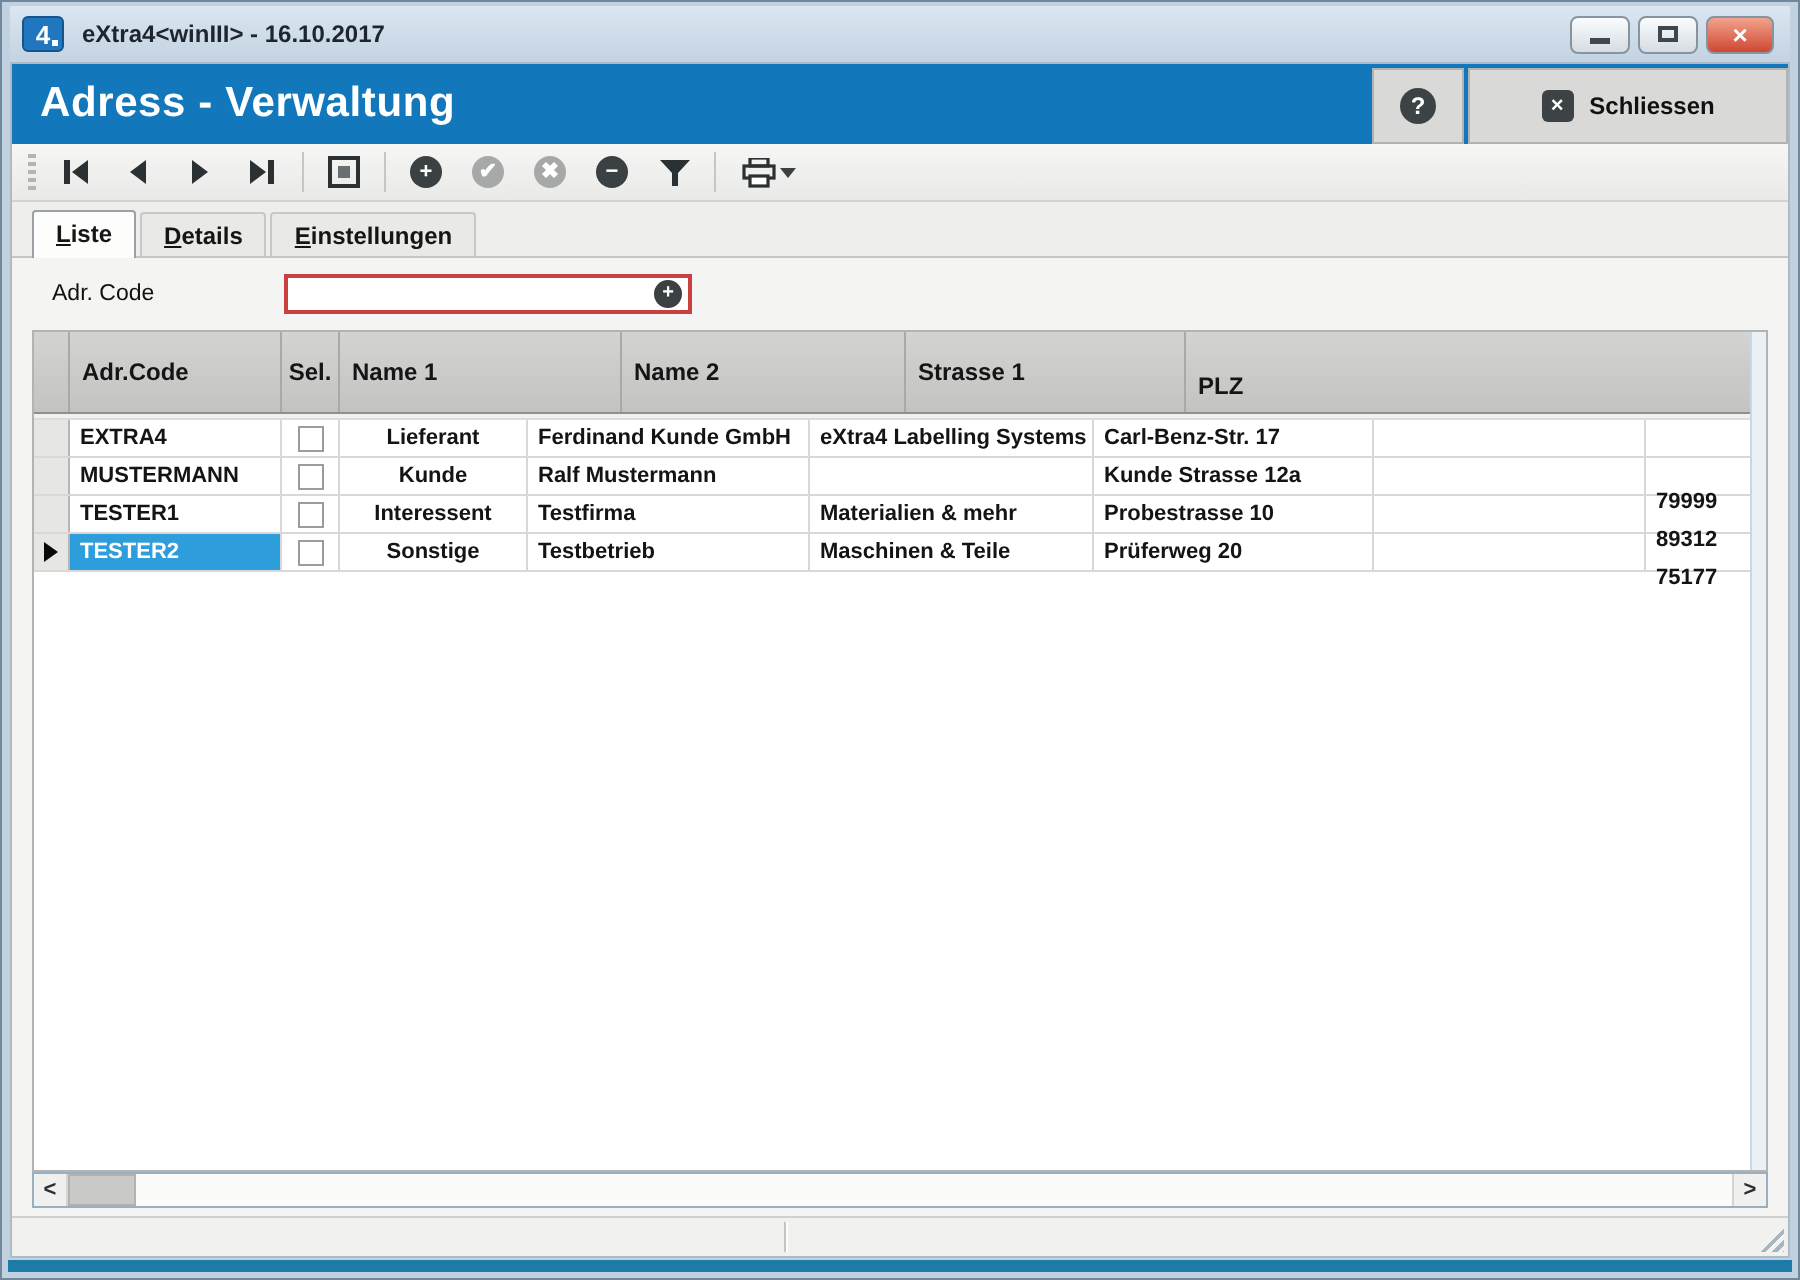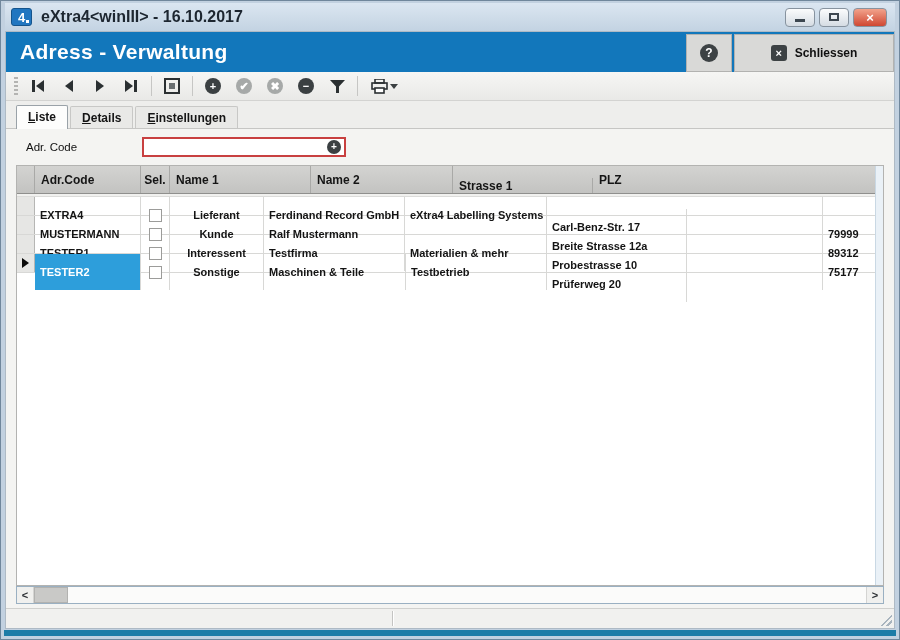--- a/index.html
+++ b/index.html
@@ -9,21 +9,21 @@
            border:1px solid #70879c; overflow:hidden; }
 
   
   .titlebar{ position:absolute; top:2px; left:4px; right:4px; height:28px;
              display:flex; align-items:center;
              background:linear-gradient(#dbe6f1,#c3d3e2); }
   .logo{ width:21px; height:18px; margin-left:6px; background:#2176c0; border-radius:3px;
          color:#fff; font-weight:bold; font-size:13px; display:flex; align-items:center;
          justify-content:center; position:relative; border:1px solid #15548c; }
   .logo .dot{ position:absolute; right:2px; bottom:2px; width:3px; height:3px; background:#fff; }
-  .title-text{ margin-left:9px; font-size:16px; font-weight:bold; color:#1d2630; }
+  .title-text{ margin-left:9px; font-size:12px; font-weight:bold; color:#1d2630; }
   .winbtns{ margin-left:auto; display:flex; gap:4px; margin-right:8px; }
   .winbtn{ width:30px; height:19px; border:1px solid #87939f; border-radius:4px;
            background:linear-gradient(#fbfcfd,#d5dce3); display:flex; align-items:center;
            justify-content:center; cursor:pointer; }
   .winbtn .minbar{ width:10px; height:3px; background:#3d4750; margin-top:6px; }
   .winbtn .maxbox{ width:10px; height:8px; border:2px solid #3d4750; }
   .winbtn.close{ width:34px; background:linear-gradient(#f2a38c,#cf4732);
                  color:#fff; font-weight:bold; font-size:13px; }
 
   
@@ -73,38 +73,38 @@
   .search-box{ width:204px; height:20px; border:2px solid #c84040; background:#fff;
                display:flex; align-items:center; padding:0 3px; }
   .search-input{ flex:1; border:none; outline:none; font-size:11.5px; height:14px;
                  font-family:"Liberation Sans", sans-serif; background:transparent; }
   .search-box .circle-ic{ width:14px; height:14px; font-size:10px; flex:0 0 auto; }
 
   
   .grid{ flex:1; position:relative; background:#fff; border:1px solid #b3b3b1; overflow:hidden; }
   .vscroll{ position:absolute; top:0; right:0; bottom:0; width:8px;
             background:#eaf1f7; border-left:1px solid #c9d8e4; }
-  .thead{ display:flex; height:28px; background:linear-gradient(#d3d3d1,#c3c3c1);
+  .thead{ display:flex; height:41px; background:linear-gradient(#d3d3d1,#c3c3c1);
           border-bottom:1px solid #8f8f8d; }
   .hcell{ font-size:12px; font-weight:bold; color:#151515; display:flex; align-items:center;
           padding:0 6px; border-right:1px solid #a9a9a7; overflow:hidden; white-space:nowrap; }
   .spacer-row{ height:3px; background:#f1f1ef; border-bottom:1px solid #dcdcda; }
   .trow{ display:flex; height:19px; border-bottom:1px solid #d8d8d6; background:#fff; }
   .tcell{ font-size:11px; font-weight:bold; color:#141414; display:flex; align-items:center;
-          padding:18px 5px; border-right:1px solid #d8d8d6; overflow:hidden; white-space:nowrap; }
+          padding:8px 5px; border-right:1px solid #d8d8d6; overflow:hidden; white-space:nowrap; }
   .ind{ background:#e6e6e4; border-right:1px solid #b6b6b4; justify-content:center; padding:0; }
   .thead .ind{ background:transparent; border-right:1px solid #a9a9a7; }
   .tri{ width:0; height:0; border-top:5px solid transparent; border-bottom:5px solid transparent;
         border-left:7px solid #0a0a0a; }
   .center{ justify-content:center; }
   .selcell{ background:#2d9edb; color:#fff; }
   .checkbox{ width:13px; height:13px; border:1px solid #9c9c9a; background:#fff; }
   .c-ind{ flex:0 0 18px; } .c0{ flex:0 0 106px; } .c1{ flex:0 0 29px; } .c2{ flex:0 0 94px; }
-  .c3{ flex:0 0 141px; } .c4{ flex:0 0 142px; } .c5{ flex:0 0 140px;margin-top:12px; } .c6{ flex:0 0 136px; }
-  .c7{ flex:1; }
+  .c3{ flex:0 0 141px; } .c4{ flex:0 0 142px; } .c5{ flex:0 0 140px; } .c6{ flex:0 0 136px; }
+  .c7{ flex:1;margin-top:14px; }
 
   
   .hscroll{ flex:0 0 18px; margin:0 0 4px; border:1px solid #9ab0c2; background:#fbfbfa;
             display:flex; align-items:stretch; }
   .harrow{ width:17px; display:flex; align-items:center; justify-content:center;
            font-size:11px; font-weight:bold; color:#2b2f33; background:#f0f0ee; cursor:pointer; }
   .harrow.left{ border-right:1px solid #d4d4d2; }
   .harrow.right{ margin-left:auto; border-left:1px solid #d4d4d2; }
   .hthumb{ width:34px; background:#c9c9c7; border:1px solid #b2b2b0; cursor:grab; }
 
@@ -254,36 +254,36 @@
           </div>
         <div class="spacer-row"></div>
         <div>
             <div class="trow">
               <div class="tcell ind c-ind"></div>
               <div class="tcell c0">EXTRA4</div>
               <div class="tcell c1 center">
                 <span class="checkbox"></span>
               </div>
               <div class="tcell c2 center">Lieferant</div>
-              <div class="tcell c3">Ferdinand Record GmbH</div>
+              <div class="tcell c3">Ferdinand Kunde GmbH</div>
               <div class="tcell c4">eXtra4 Labelling Systems</div>
               <div class="tcell c5">Carl-Benz-Str. 17</div>
               <div class="tcell c6"></div>
               <div class="tcell c7"></div>
             </div>
             <div class="trow">
               <div class="tcell ind c-ind"></div>
               <div class="tcell c0">MUSTERMANN</div>
               <div class="tcell c1 center">
                 <span class="checkbox"></span>
               </div>
               <div class="tcell c2 center">Kunde</div>
               <div class="tcell c3">Ralf Mustermann</div>
               <div class="tcell c4"></div>
-              <div class="tcell c5">Breite Strasse 12a</div>
+              <div class="tcell c5">Kunde Strasse 12a</div>
               <div class="tcell c6"></div>
               <div class="tcell c7">79999</div>
             </div>
             <div class="trow">
               <div class="tcell ind c-ind"></div>
               <div class="tcell c0">TESTER1</div>
               <div class="tcell c1 center">
                 <span class="checkbox"></span>
               </div>
               <div class="tcell c2 center">Interessent</div>
@@ -295,22 +295,22 @@
             </div>
             <div class="trow">
               <div class="tcell ind c-ind">
                 <span class="tri"></span>
               </div>
               <div class="tcell c0 selcell">TESTER2</div>
               <div class="tcell c1 center">
                 <span class="checkbox"></span>
               </div>
               <div class="tcell c2 center">Sonstige</div>
+              <div class="tcell c3">Testbetrieb</div>
               <div class="tcell c4">Maschinen &amp; Teile</div>
-              <div class="tcell c3">Testbetrieb</div>
               <div class="tcell c5">Prüferweg 20</div>
               <div class="tcell c6"></div>
               <div class="tcell c7">75177</div>
             </div>
           </div>
         <div class="vscroll"></div>
       </div>
 
       <div class="hscroll">
         <div class="harrow left">&lt;</div>

